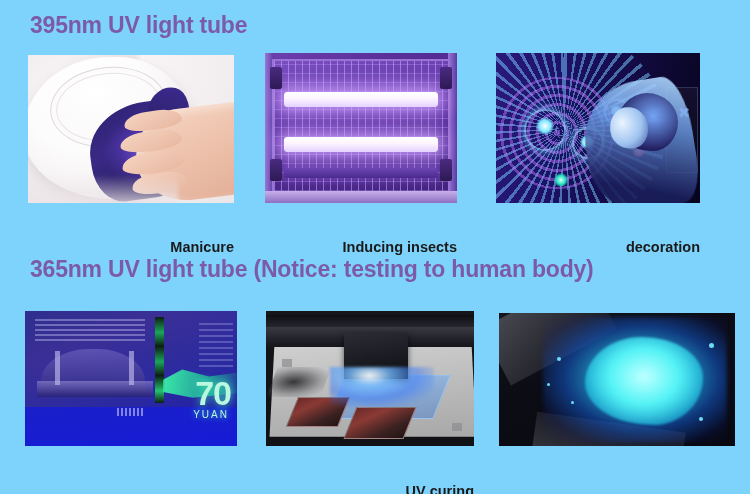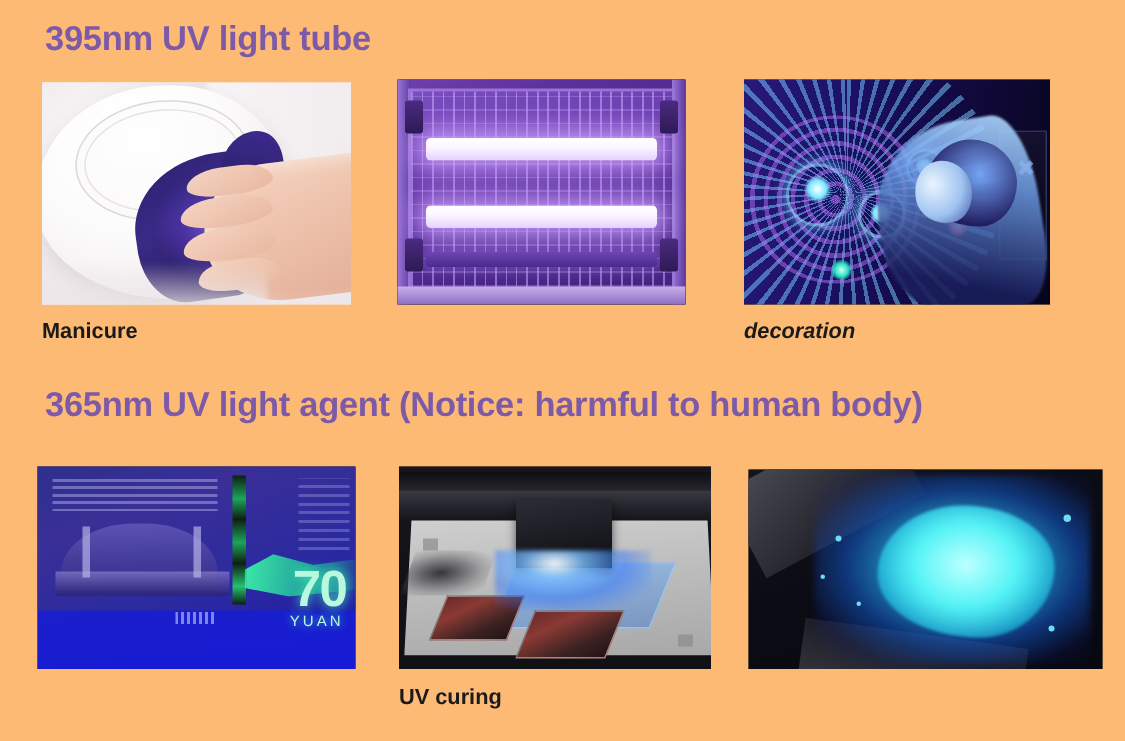--- a/index.html
+++ b/index.html
@@ -12,21 +12,21 @@
     height: 494px;
     font-family: "Liberation Sans", sans-serif;
     overflow: hidden;
     position: relative;
   }
 
   .page {
     position: relative;
     width: 750px;
     height: 494px;
-    background: #fdba74;
+    background: #7dd3fc;
   }
 
   
   .section-heading {
     position: absolute;
     font-weight: bold;
     color: #7d5aa8;
     white-space: nowrap;
     letter-spacing: -0.2px;
   }
@@ -66,21 +66,22 @@
     inset: 0;
     overflow: hidden;
   }
 
   .caption {
     position: absolute;
     font-size: 14.5px;
     font-weight: bold;
     color: #1a1a1a;
     white-space: nowrap;
-    text-align: left;
+    text-align: right;
+    margin-top: 26px;
   }
 
   
   #tile-manicure { left: 28px; top: 55px; width: 206px; height: 148px; background:#f4f1f2; }
   .mani-bg {
     position:absolute; inset:0;
     background:
       radial-gradient(ellipse at 18% 12%, #ffffff 0%, #f6f2f3 45%, #ece6e8 100%);
   }
   .mani-towel-l {
@@ -258,21 +259,21 @@
   }
   .dec-speaker {
     position:absolute; right:2px; top:34px; width:30px; height:84px;
     background: linear-gradient(180deg, #14102e 0%, #080616 100%);
     border: 1px solid rgba(110,130,200,0.35);
   }
   .dec-spk-x {
     position:absolute; right:8px; top:52px; width:16px; height:16px;
     color:#6f7fc0; font-size:15px; line-height:16px; text-align:center;
   }
-  #cap-decoration { left: 496px; top: 213px; width: 204px; font-style: italic; }
+  #cap-decoration { left: 496px; top: 213px; width: 204px; }
 
   
   #tile-banknote { left: 25px; top: 311px; width: 212px; height: 135px; }
   .bn-bg {
     position:absolute; inset:0;
     background: linear-gradient(175deg, #2a2fa8 0%, #2228b4 30%, #1b20c8 58%, #161bd6 100%);
   }
   .bn-note {
     position:absolute; left:0; top:0; right:0; height:96px;
     background: linear-gradient(160deg, #2e2f8e 0%, #3a2f96 30%, #2b2aa0 70%, #2320a6 100%);
@@ -456,20 +457,21 @@
         <div class="tube tube-b"></div>
         <div class="tube-dark tube-c"></div>
         <div class="zap-cap" style="left:-4px; top:6px"></div>
         <div class="zap-cap" style="right:-4px; top:6px"></div>
         <div class="zap-cap" style="left:-4px; top:98px"></div>
         <div class="zap-cap" style="right:-4px; top:98px"></div>
       </div>
       <div class="zap-base"></div>
     </div>
   </div>
+  <div class="caption" id="cap-insects">Inducing insects</div>
 
   <div class="tile" id="tile-decoration">
     <div class="photo">
       <div class="dec-bg"></div>
       <div class="dec-mandala"></div>
       <div class="dec-mandala2"></div>
       <div class="dec-ring dr1"></div>
       <div class="dec-ring dr2"></div>
       <div class="dec-ring dr3"></div>
       <div class="dec-dot dd1"></div>
@@ -480,21 +482,21 @@
       <div class="dec-speaker"></div>
       <div class="dec-spk-x">✖</div>
       <div class="dec-person"></div>
       <div class="dec-hair"></div>
       <div class="dec-head"></div>
     </div>
   </div>
   <div class="caption" id="cap-decoration">decoration</div>
 
 
-  <div class="section-heading" id="heading-365">365nm UV light agent (Notice: harmful to human body)</div>
+  <div class="section-heading" id="heading-365">365nm UV light tube (Notice: testing to human body)</div>
 
   <div class="tile" id="tile-banknote">
     <div class="photo">
       <div class="bn-bg"></div>
       <div class="bn-note"></div>
       <div class="bn-text-block"></div>
       <div class="bn-bridge"></div>
       <div class="bn-bridge-deck"></div>
       <div class="bn-tower bt1"></div>
       <div class="bn-tower bt2"></div>

